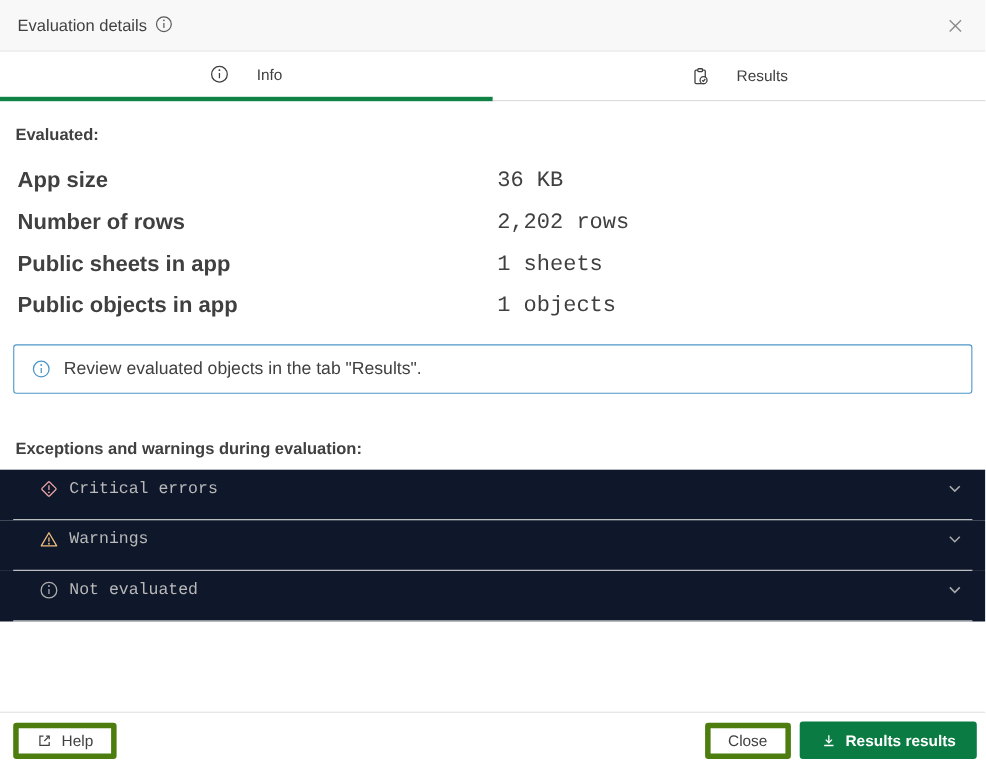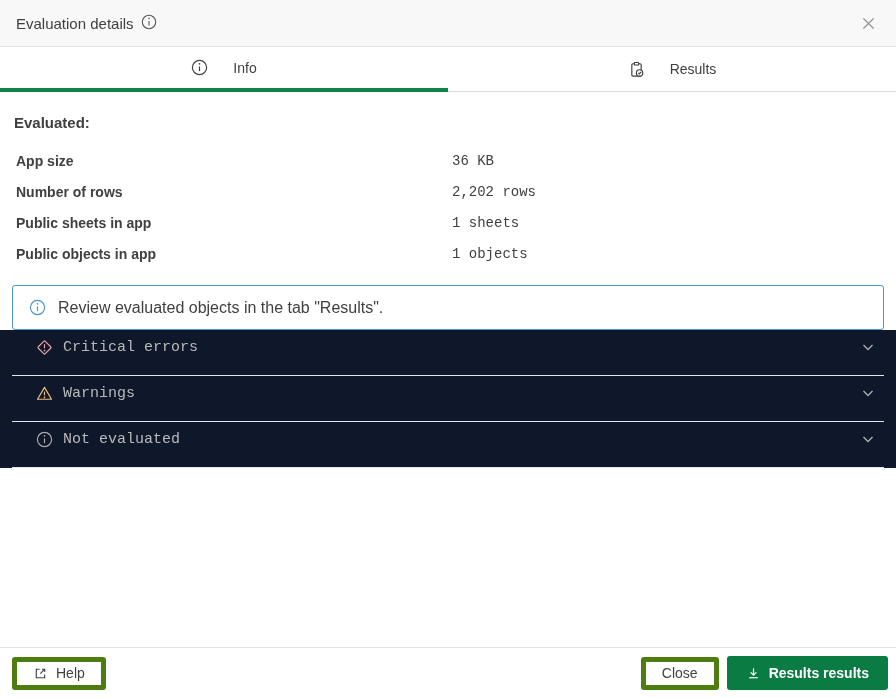--- a/index.html
+++ b/index.html
@@ -55,21 +55,21 @@
 
   
   .dlg-main { flex: 1 1 auto; padding-top: 14px; overflow: hidden; }
   .section-heading {
     font-size: 15px; font-weight: bold; color: #404040;
     margin: 8px 14px 14px 14px;
   }
   .kv-table { margin-bottom: 16px; }
   .kv-row {
     display: flex; padding: 7.5px 16px;
-    font-size: 14px;
+    font-size: 20px;
   }
   .kv-label { width: 436px; font-weight: bold; color: #404040; }
   .kv-value { color: #404040; font-family: Liberation Mono, monospace; }
 
   .banner {
     margin: 10px 12px 0 12px;
     height: 45px;
     border: 1px solid #4d96c9;
     border-radius: 3px;
     display: flex; align-items: center; gap: 12px;
@@ -191,20 +191,21 @@
 
     <div class="banner">
       <svg viewBox="0 0 16 16" fill="none" stroke="currentColor" stroke-width="1.1">
         <circle cx="8" cy="8" r="6.7"></circle>
         <line x1="8" y1="7" x2="8" y2="11.4"></line>
         <circle cx="8" cy="4.5" r="0.8" fill="currentColor" stroke="none"></circle>
       </svg>
       <span>Review evaluated objects in the tab "Results".</span>
     </div>
 
+    <div class="section-heading exceptions-heading">Exceptions and warnings during evaluation:</div>
 
     <div class="accordion">
 
       <button class="acc-row">
         <svg class="acc-ic ic-critical" viewBox="0 0 16 16" fill="none" stroke="currentColor" stroke-width="1.1">
           <rect x="3.4" y="3.4" width="9.2" height="9.2" rx="1" transform="rotate(45 8 8)"></rect>
           <line x1="8" y1="4.9" x2="8" y2="8.8"></line>
           <circle cx="8" cy="10.9" r="0.8" fill="currentColor" stroke="none"></circle>
         </svg>
         <span class="acc-label">Critical errors</span>

